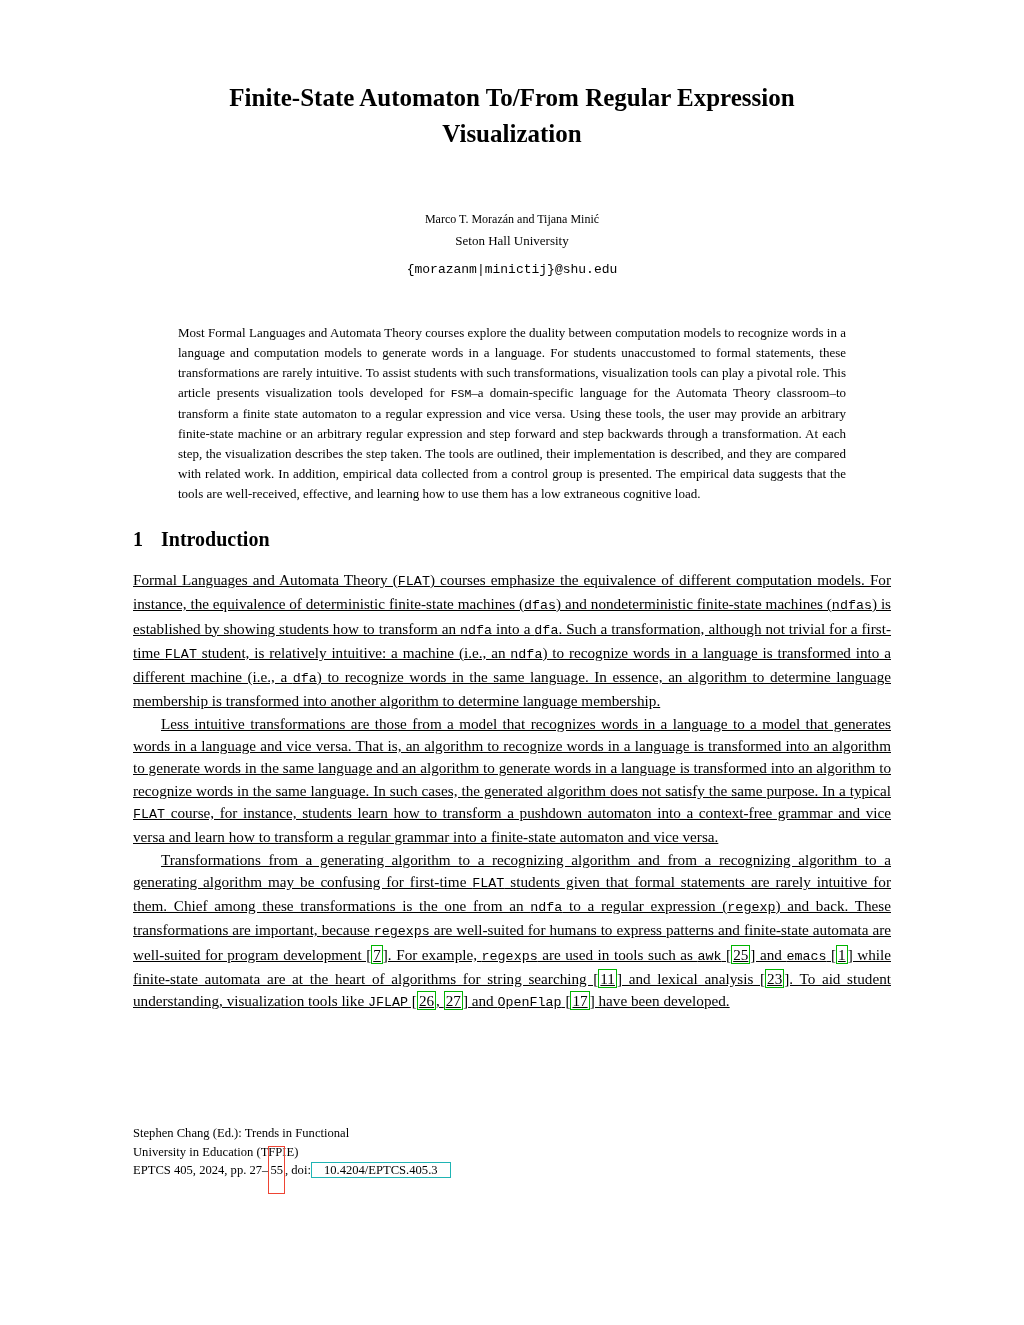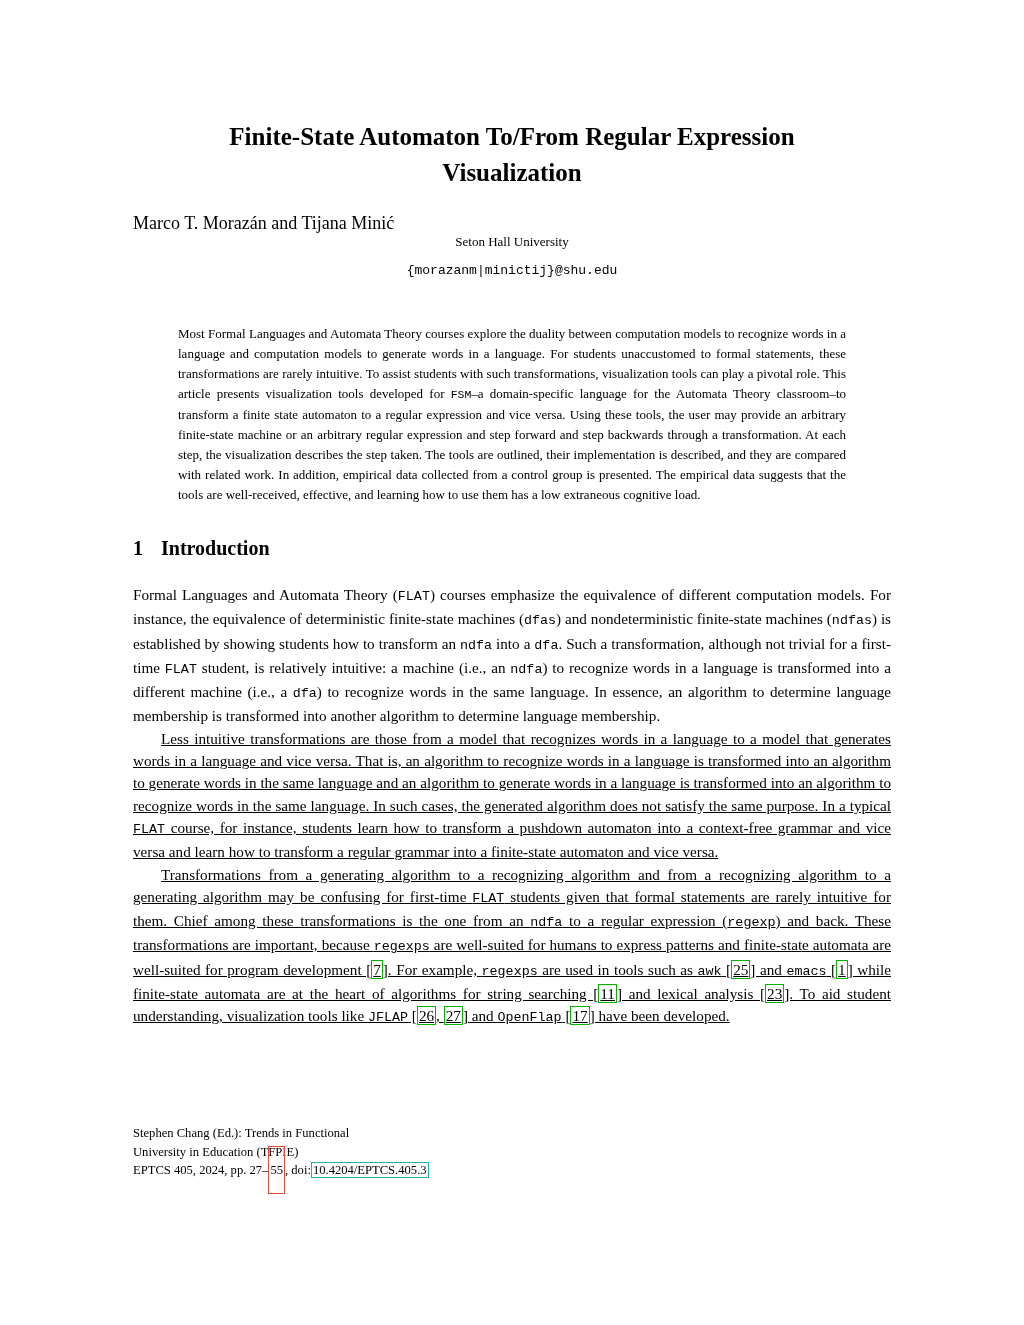--- a/index.html
+++ b/index.html
@@ -5,54 +5,54 @@
   html, body { margin:0; padding:0; background:#ffffff; }
   body {
     width:1024px; height:1325px; position:relative;
     font-family:"Liberation Serif", serif; color:#000;
     -webkit-font-smoothing:antialiased;
   }
   .page { position:relative; width:1024px; height:1325px; overflow:hidden; }
   .content { position:absolute; left:133px; top:0; width:758px; }
 
   .title {
-    margin:119px auto 0; max-width:690px;
+    margin:80px auto 0; max-width:690px;
     text-align:center; font-size:25px; font-weight:bold; line-height:36px;
   }
-  .authors { margin-top:22px; font-size:18px; }
-  .affiliation { margin-top:0; text-align:center; font-size:13px; }
+  .authors { margin-top:60px; text-align:center; font-size:12px; }
+  .affiliation { margin-top:6px; text-align:center; font-size:13px; }
   .email {
     margin-top:13px; text-align:center; font-size:13px;
     font-family:"Liberation Mono","DejaVu Sans Mono",monospace;
   }
 
   .abstract {
     width:668px; margin:46px auto 0;
     text-align:justify; font-size:13px; line-height:20px;
   }
 
   .section {
-    margin:32px 0 0 0; font-size:20px; font-weight:bold;
+    margin:24px 0 0 0; font-size:20px; font-weight:bold;
   }
   .section .sec-num { margin-right:18px; }
 
   p.body {
     margin:0; text-align:justify;
     font-size:15.2px; line-height:22.3px;
   }
-  p.body.first { margin-top:24px; }
+  p.body.first { margin-top:18px;text-decoration:underline; }
   p.body.indent { text-indent:28px;text-decoration:underline; }
 
   .seg-mono {
     font-family:"Liberation Mono","DejaVu Sans Mono",monospace;
     font-size:0.88em;
   }
   .seg-cite    { border:1px solid var(--cite_border,#00b400);  padding:0 1px; }
   .seg-pageref { border:1px solid var(--pageref_border,#ee4433); padding:16px 1px; }
-  .seg-url     { border:1px solid var(--url_border,#1fb4b4);   padding:0 1px; }
+  .seg-url     { border:1px solid var(--url_border,#1fb4b4);   padding:0 12px; }
 
   .footer {
     position:absolute; left:133px; top:1124px; width:758px;
     font-size:12.6px; line-height:18.6px; text-align:left;
   }
 </style>
 </head>
 <body>
 
 <div class="page">

